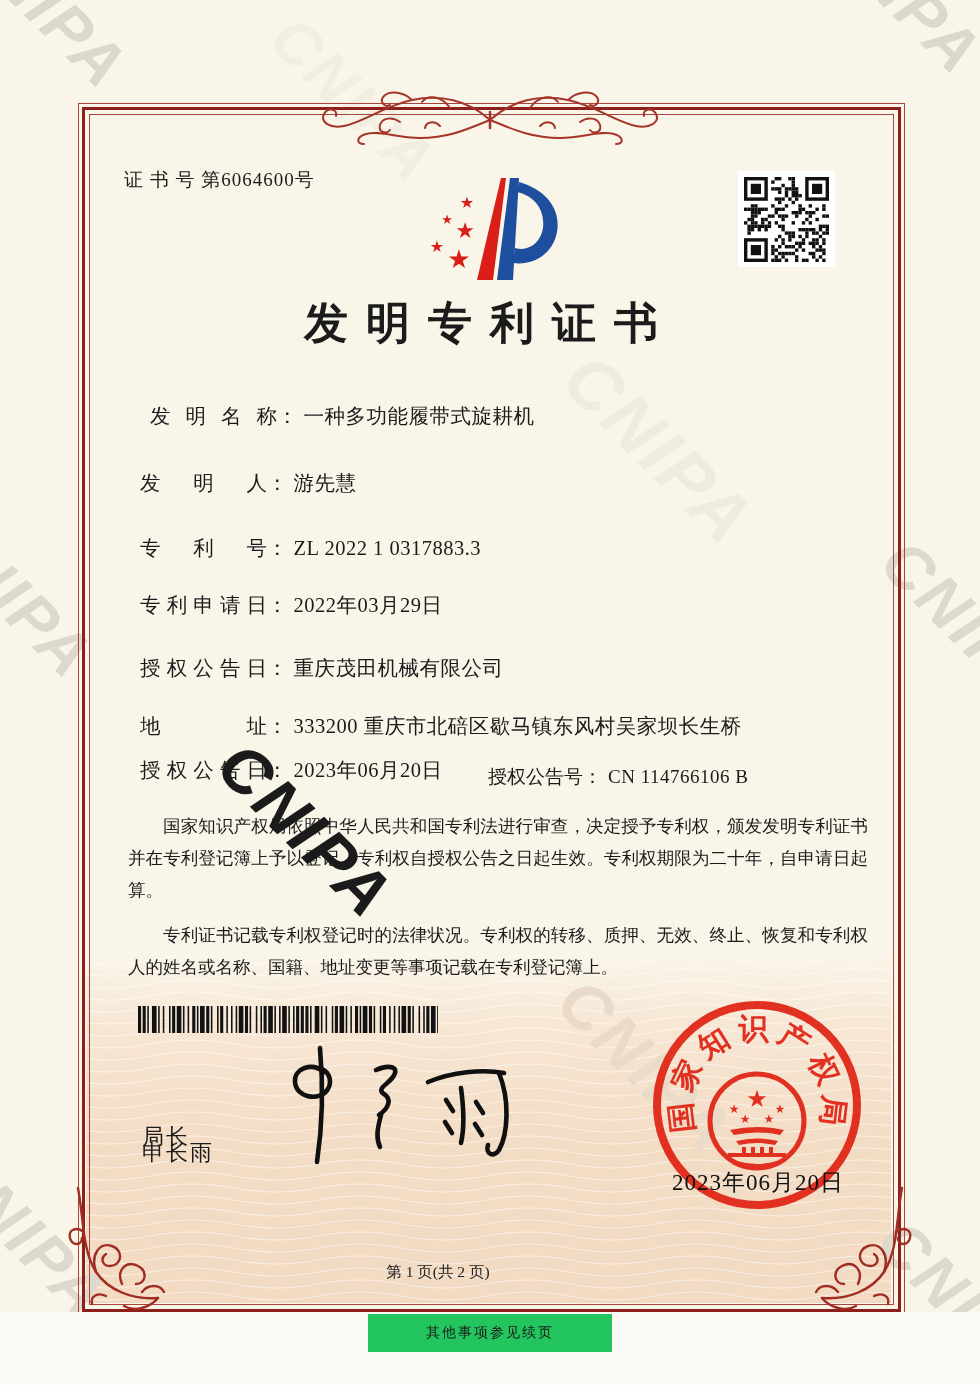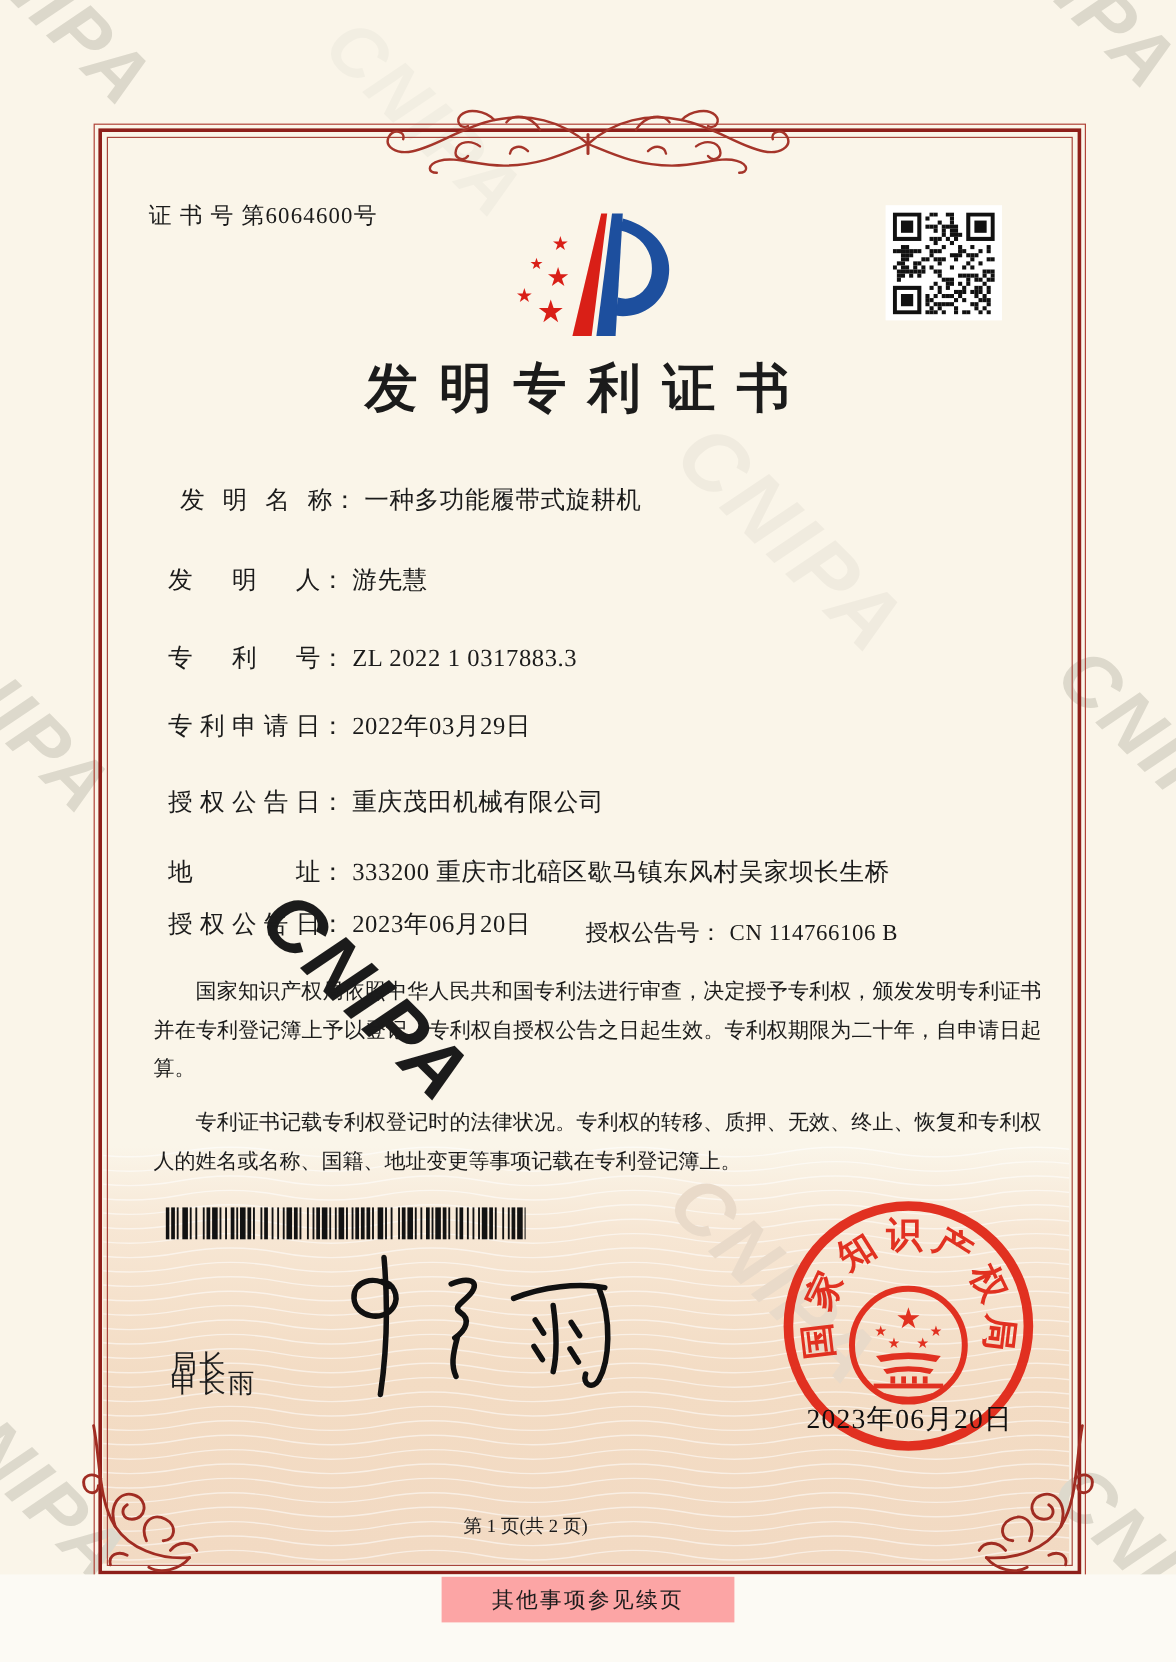--- a/index.html
+++ b/index.html
@@ -48,22 +48,22 @@
   .fval{letter-spacing:.5px;}
   .frow2{position:absolute;left:488px;font-size:19px;white-space:nowrap;}
   
   .paras{position:absolute;left:128px;top:810px;width:740px;font-size:17.5px;line-height:1.83;text-align:justify;}
   .paras p{margin:0 0 13px 0;text-indent:2em;}
   
   .bureau{position:absolute;left:142px;font-size:22px;font-family:"Liberation Sans","DejaVu Sans",sans-serif;letter-spacing:2px;}
   .pageno{position:absolute;left:0;top:1262px;width:876px;text-align:center;font-size:15.5px;}
   .belowstrip{position:absolute;left:0;top:1312px;width:980px;height:73px;background:#fcfaf4;}
   .notebox{
-    position:absolute;left:368px;top:1314px;width:244px;height:38px;background:#fca5a5;
-    text-align:center;line-height:38px;font-size:18px;letter-spacing:2px;
+    position:absolute;left:368px;top:1314px;width:244px;height:38px;background:#22c55e;
+    text-align:center;line-height:38px;font-size:14px;letter-spacing:2px;
   }
   .sealdate{
     position:absolute;left:660px;top:1167px;width:196px;text-align:center;
     font-size:23px;letter-spacing:1px;color:#101010;z-index:6;
   }
 </style>
 </head>
 <body>
 
 <div class="wavezone">

